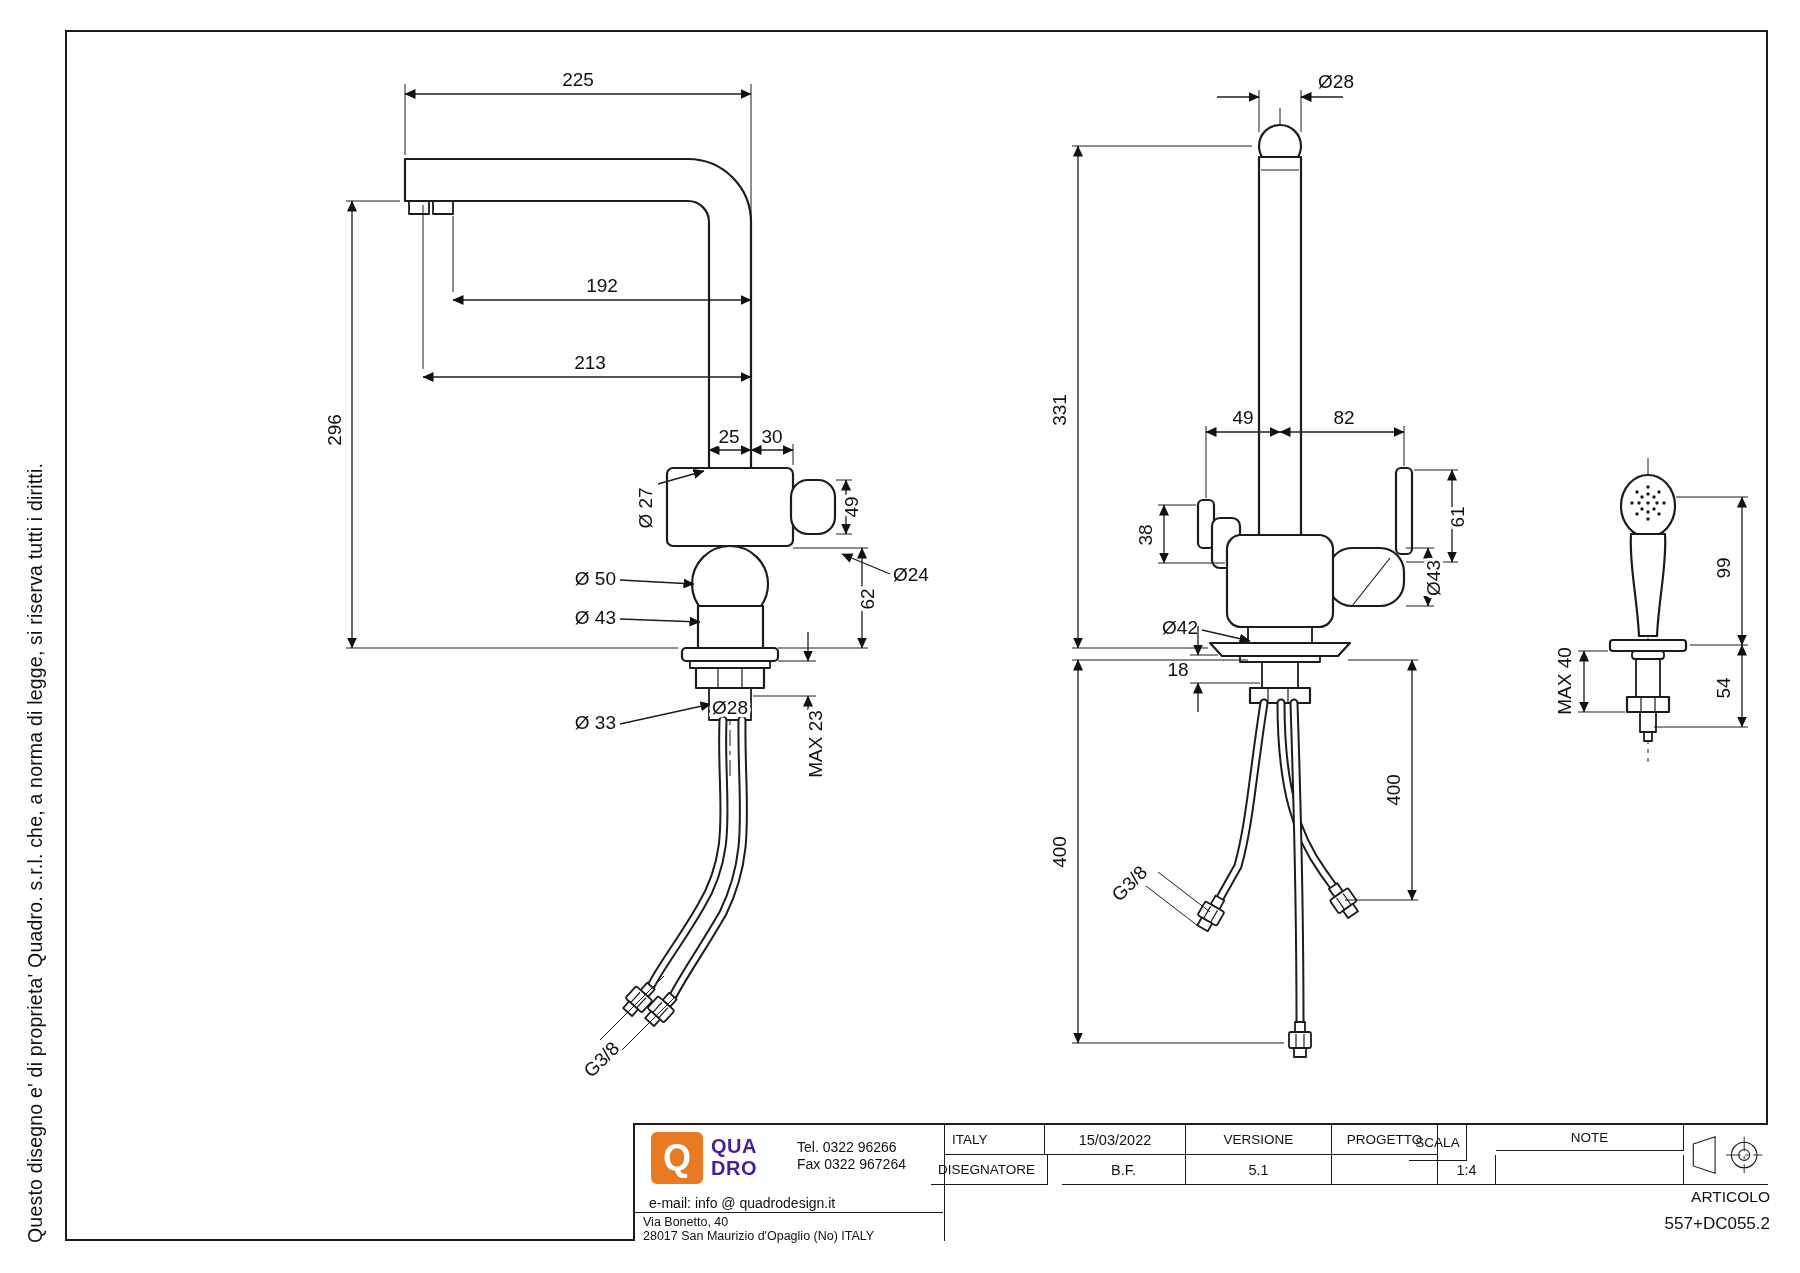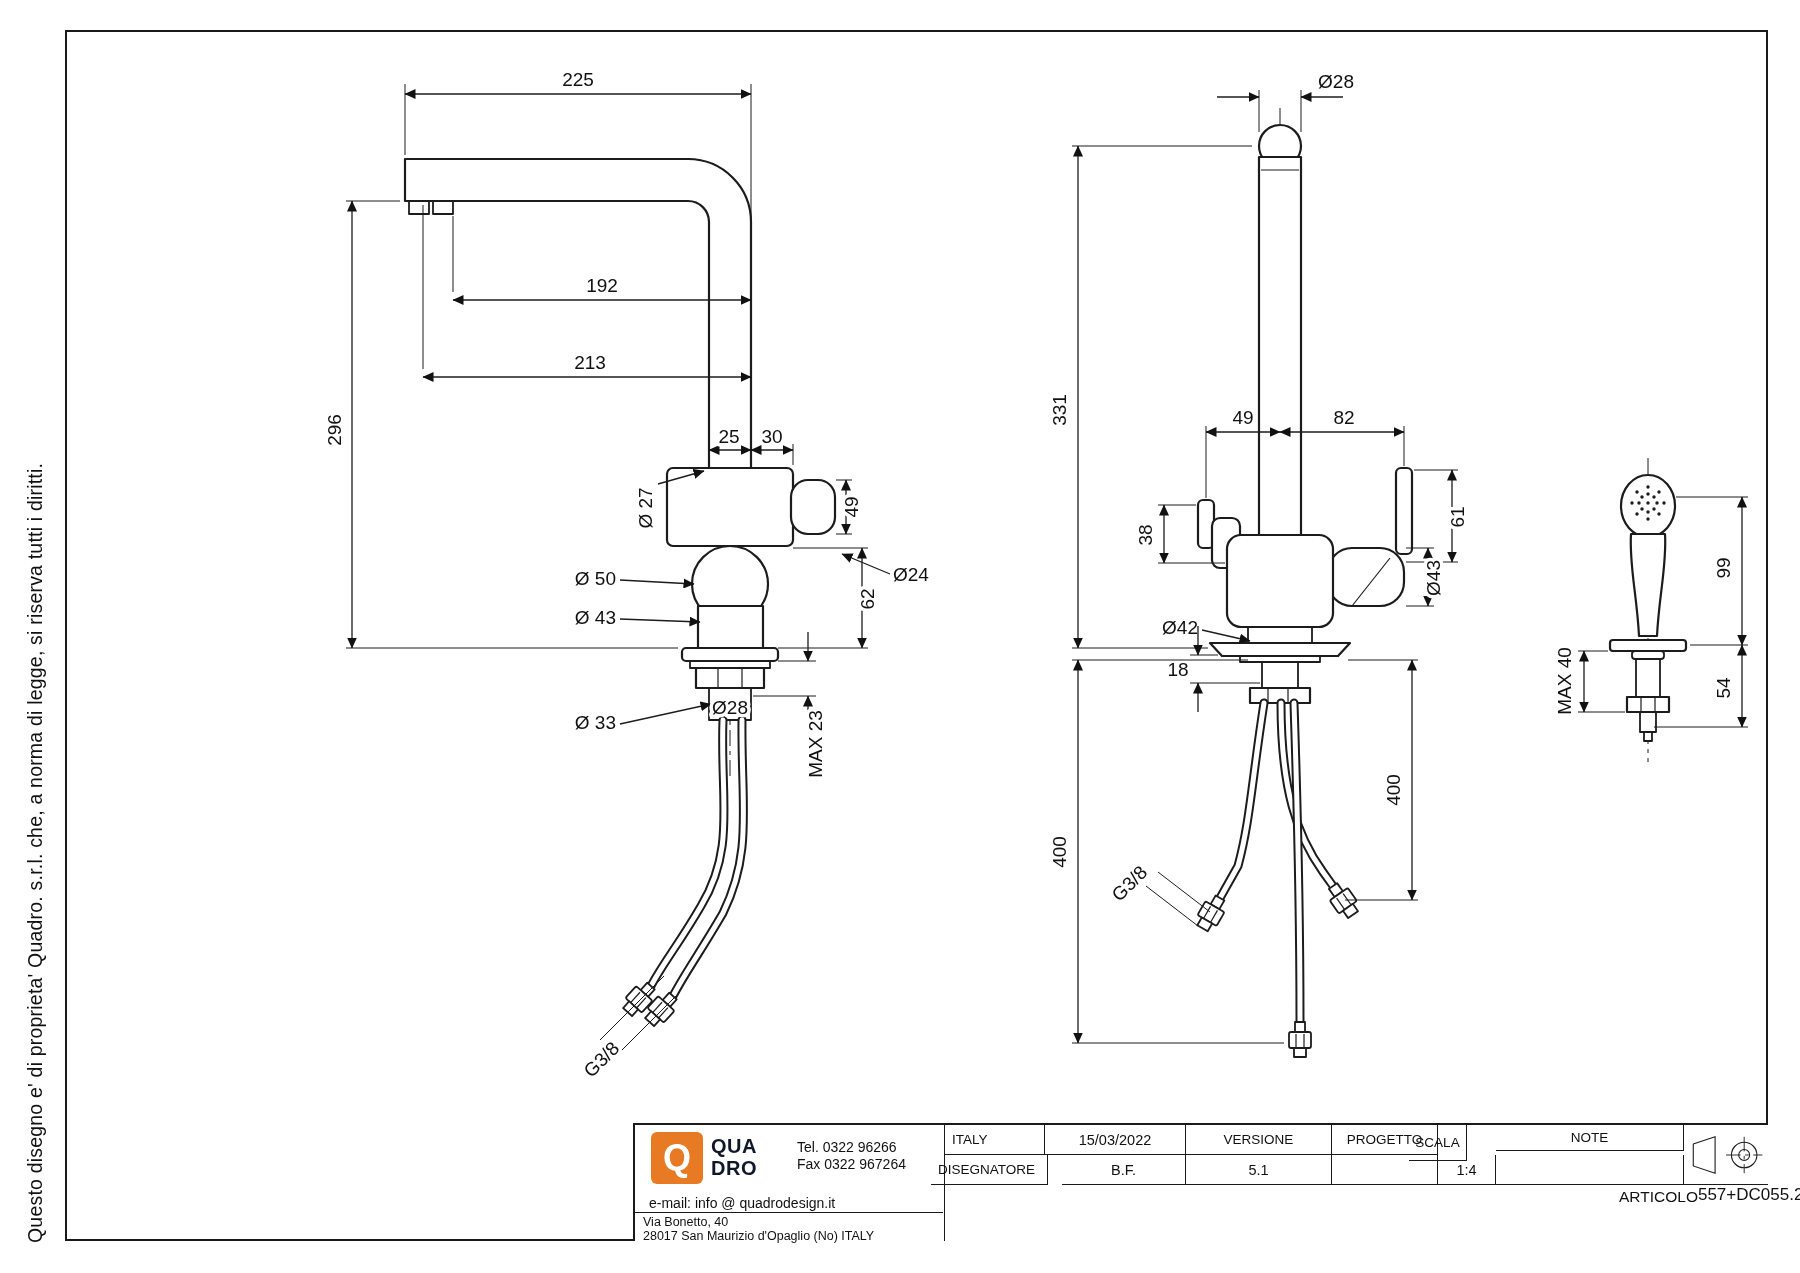--- a/index.html
+++ b/index.html
@@ -38,21 +38,21 @@
   .logo{position:absolute;left:16px;top:7px;width:52px;height:52px;border-radius:6px;
         display:flex;align-items:center;justify-content:center;
         color:#fff;font-size:36px;font-weight:bold}
   .brandname{position:absolute;left:76px;top:10px;font-weight:bold;font-size:20px;
              line-height:22px;letter-spacing:.5px}
   .telfax{position:absolute;left:162px;top:14px;font-size:14px;line-height:17px}
   .email{position:absolute;left:14px;top:70px;font-size:14px;font-weight:normal}
   .pdiv{position:absolute;left:0;top:87px;width:308px;border-top:1.4px solid #1a1a1a}
   .addr{position:absolute;left:8px;top:91px;font-size:12.5px;line-height:13.5px}
   .artcell{position:absolute;left:984px;top:60px;width:151px;height:56px;
-           display:flex;flex-direction:row;align-items:flex-start}
+           display:flex;flex-direction:column;align-items:flex-end}
   .artlabel{font-size:15.5px;margin-top:3px}
   .artval{font-size:17px;flex:1;display:flex;align-items:center}
   .descval{font-size:18px}
 </style>
 </head>
 <body>
 
 <div class="copyright">Questo disegno e' di proprieta' Quadro. s.r.l. che, a norma di legge, si riserva tutti i diritti.</div>
 
 <div class="frame"></div>
@@ -305,21 +305,21 @@
       <line class="dim" x1="1742" y1="645" x2="1742" y2="727" marker-start="url(#ar)" marker-end="url(#ar)"></line>
       <text class="d" transform="rotate(-90 1730 688)" x="1730" y="688" text-anchor="middle">54</text>
     </g>
   </g>
 </svg>
 
 <div class="tb">
 
   <div class="panel">
     <div class="logo" id="logo" style="background: rgb(233, 122, 36);">Q</div>
-    <div class="brandname" id="brand" style="color: #0f172a;">
+    <div class="brandname" id="brand" style="color: #4c1d95;">
       <div>QUA</div>
       <div>DRO</div>
     </div>
     <div class="telfax">
       <div>Tel. 0322 96266</div>
       <div>Fax 0322 967264</div>
     </div>
     <div class="email">e-mail: info @ quadrodesign.it</div>
     <div class="pdiv"></div>
     <div class="addr">

